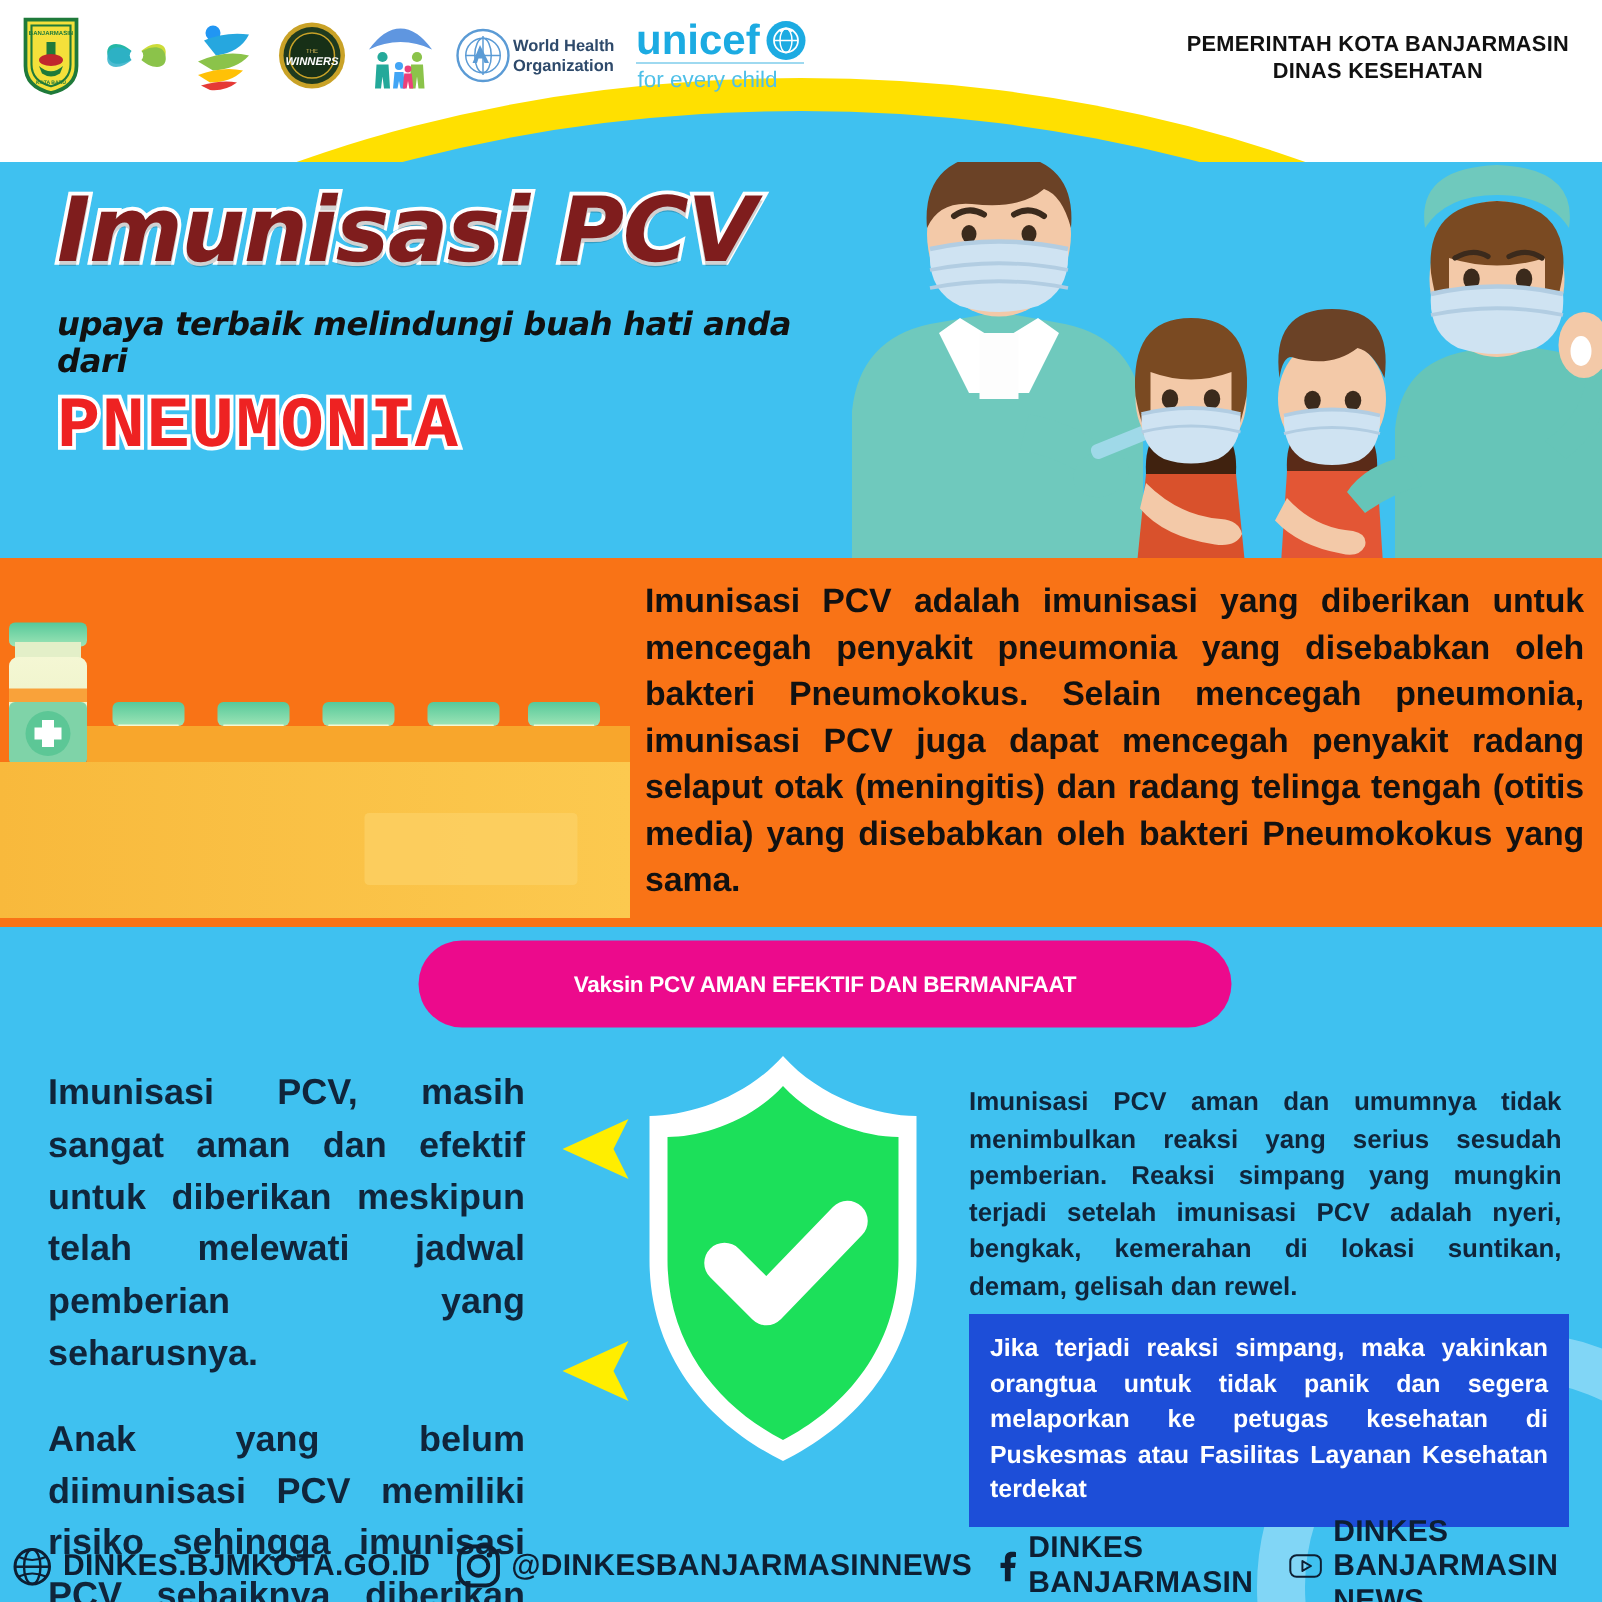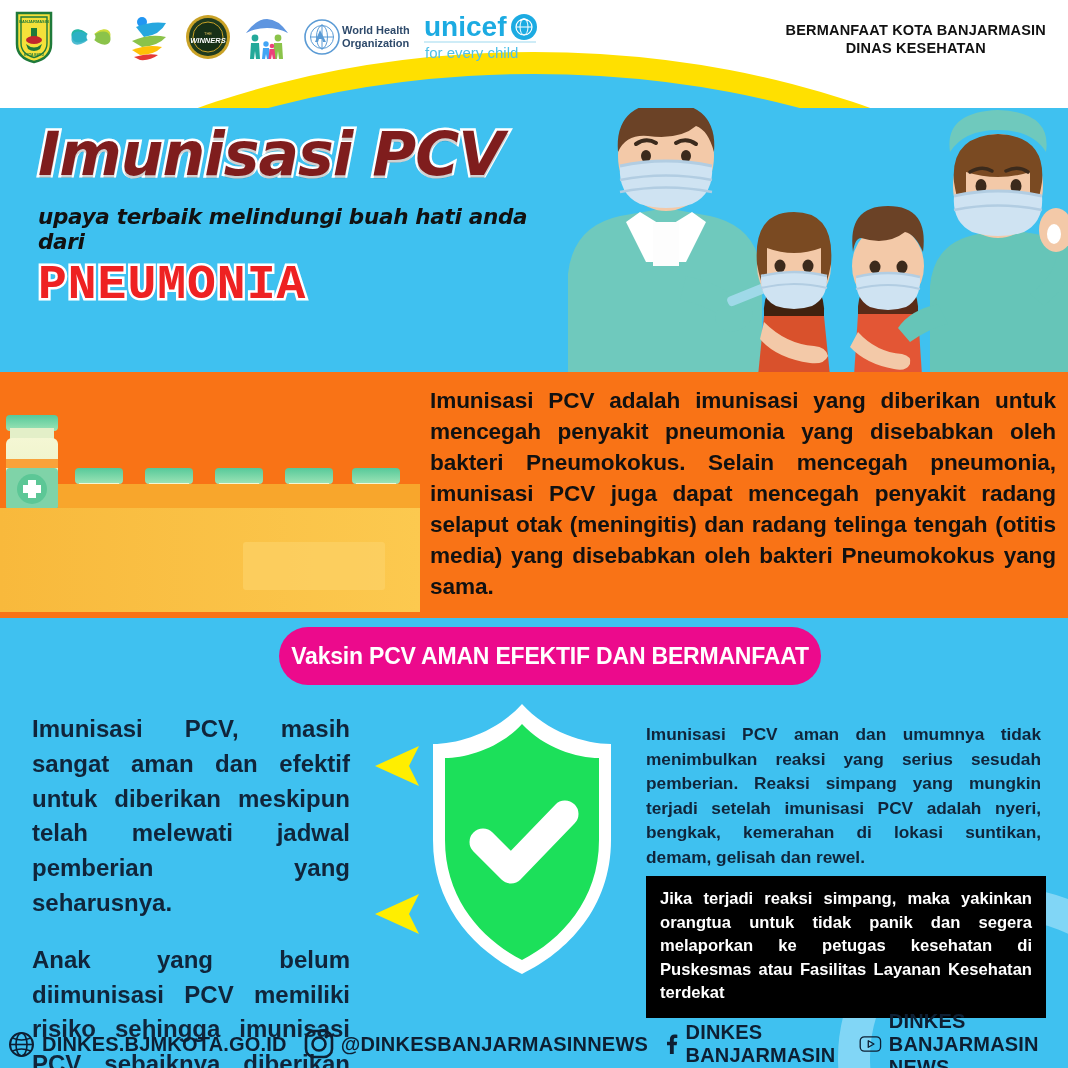--- a/index.html
+++ b/index.html
@@ -71,40 +71,40 @@
     position:absolute; left:430px; top:14px; width:626px;
     font-size:22.6px; font-weight:bold; color:#111; line-height:1.37;
     text-align:justify; text-align-last:left; letter-spacing:-.1px;
   }
 
   
   .pink-pill {
     position:absolute; left:279px; top:627px; width:542px; height:58px;
     background:#ec0a8c; border-radius:40px; z-index:6;
     display:flex; align-items:center; justify-content:center;
-    color:#fff; font-size:23px; font-weight:bold; letter-spacing:-.2px;
+    color:#fff; font-size:15px; font-weight:bold; letter-spacing:-.2px;
   }
 
   
   .col-left {
     position:absolute; left:32px; top:712px; width:318px; z-index:6;
     font-size:24px; font-weight:bold; color:#10253b; line-height:1.45;
     text-align:justify; text-align-last:left;
   }
   .col-left p + p { margin-top:22px; }
 
   .col-right {
     position:absolute; left:646px; top:722px; width:395px; z-index:6;
     font-size:17.3px; font-weight:bold; color:#10253b; line-height:1.42;
     text-align:justify; text-align-last:left;
   }
 
   .red-box {
     position:absolute; left:646px; top:876px; width:400px; padding:11px 14px 13px;
-    background:#000000; z-index:6;
+    background:#1d4ed8; z-index:6;
     font-size:16.6px; font-weight:bold; color:#ffffff; line-height:1.42;
     text-align:justify; text-align-last:left;
   }
 
   .shield-wrap { position:absolute; left:425px; top:700px; width:195px; height:280px; z-index:6; }
 
   .arrow { position:absolute; z-index:6; }
   .arrow-1 { left:365px; top:742px; }
   .arrow-2 { left:365px; top:890px; }
 
@@ -283,21 +283,21 @@
       <circle cx="100" cy="16" r="8" fill="none" stroke="#ffffff" stroke-width="1.2"></circle>
       <ellipse cx="100" cy="16" rx="4" ry="8" fill="none" stroke="#ffffff" stroke-width="1"></ellipse>
       <line x1="92" y1="16" x2="108" y2="16" stroke="#ffffff" stroke-width="1"></line>
       <path d="M96 10 q4 -4 8 0" stroke="#ffffff" stroke-width="1.2" fill="none"></path>
       <line x1="0" y1="31" x2="112" y2="31" stroke="#9ed9f0" stroke-width="1.2"></line>
       <text x="1" y="47" font-size="15" fill="#4fc0e8" font-family="'Liberation Sans',sans-serif">for every child</text>
     </svg>
   </div>
 
   <div class="gov-title">
-    <div>BERMANFAAT KOTA BANJARMASIN</div>
+    <div>PEMERINTAH KOTA BANJARMASIN</div>
     <div>DINAS KESEHATAN</div>
   </div>
 
   <div class="yellow-band">
     <svg class="vial-art" viewBox="0 0 420 246">
       <defs>
         <linearGradient id="capG" x1="0" y1="0" x2="0" y2="1">
           <stop offset="0%" stop-color="#56c99a"></stop>
             <stop offset="100%" stop-color="#9ee4b6"></stop>
         </linearGradient>

